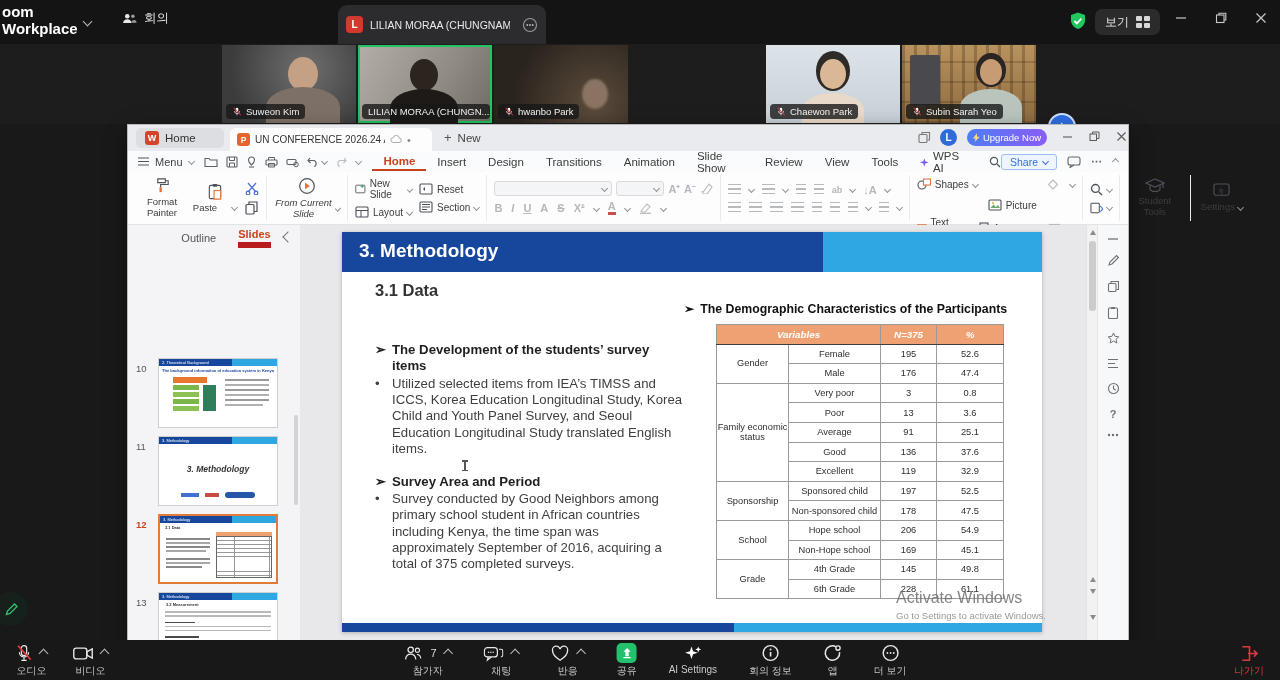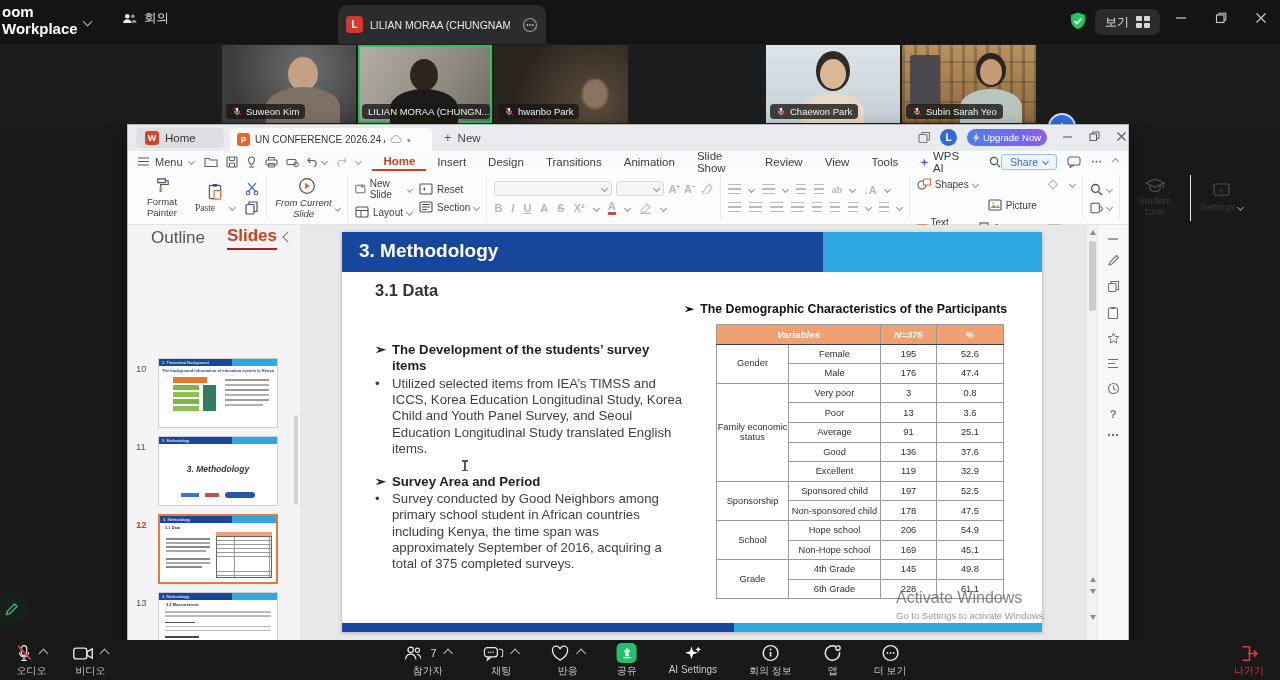--- a/index.html
+++ b/index.html
@@ -64,22 +64,22 @@
   .glyph{font-size:11px;color:#b4b8bd;font-weight:700;}
   .glyph.i{font-style:italic;}
   .glyph.u{text-decoration:underline;}
   .glyph.s{text-decoration:line-through;}
   .ml{width:13px;height:11px;background:repeating-linear-gradient(to bottom,#b7bbc0 0 1.4px,transparent 1.4px 4.4px);}
   .ml.short{width:10px;}
   .dchev{display:inline-block;width:4px;height:4px;border-right:1.2px solid #8e9298;border-bottom:1.2px solid #8e9298;transform:rotate(45deg);}
 
   
   .spanel{position:absolute;left:0;top:100px;width:172px;height:415px;background:#f4f4f6;border-right:1px solid #e2e2e2;}
-  .ptabs{position:absolute;left:0;top:0;width:100%;height:26px;display:flex;align-items:center;justify-content:center;gap:22px;font-size:17px;color:#555;}
-  .ptab.active{color:#c8441c;font-weight:700;border-bottom:2px solid #b91c1c;padding-bottom:2px;}
+  .ptabs{position:absolute;left:0;top:0;width:100%;height:26px;display:flex;align-items:center;justify-content:center;gap:22px;font-size:11px;color:#555;padding-left:12px;}
+  .ptab.active{color:#c8441c;font-weight:700;border-bottom:6px solid #b91c1c;padding-bottom:2px;}
   .pcollapse{position:absolute;right:8px;top:8px;width:7px;height:7px;border-left:1.6px solid #777;border-bottom:1.6px solid #777;transform:rotate(45deg);}
   .thumbnum{position:absolute;left:8px;font-size:9.5px;color:#555;}
   .thumb{position:absolute;left:30px;width:120px;background:#fff;border:1px solid #cfcfcf;box-sizing:border-box;overflow:hidden;}
   .thumb.sel{border:2px solid #e07b39;}
   .th-head{height:7px;background:linear-gradient(90deg,#17479d 0 62%,#2fa8e1 62%);position:relative;}
   .th-title{position:absolute;left:3px;top:1px;color:#fff;font-size:4px;white-space:nowrap;}
   .tline{height:1.6px;background:#b9b9b9;margin:2.5px 6px 0;}
   .tline.dark{background:#4b4b4b;}
   .pscroll{position:absolute;right:2px;top:190px;width:4px;height:90px;border-radius:2px;background:#d3d3d3;}
 
@@ -431,21 +431,21 @@
               <rect x="5.8" y="11" width="2.5" height="5" fill="#e0733d"></rect>
             </svg>
           <span>Format Painter</span>
         </div>
         <div class="rbig">
           <svg width="16" height="17" viewBox="0 0 16 18">
               <rect x="2" y="2.5" width="12" height="14" rx="1.5" fill="none" stroke="#4c5158" stroke-width="1.2"></rect>
               <rect x="5.5" y="1" width="5" height="3" rx="1" fill="#4c5158"></rect>
               <rect x="7" y="8" width="7" height="9" fill="#fff" stroke="#e0733d" stroke-width="1.2"></rect>
             </svg>
-          <span style="display:flex;align-items:center;gap:15px;font-family:Liberation Serif, serif;">
+          <span style="display:flex;align-items:center;gap:15px;">
               <span>Paste</span>
               <span class="dchev"></span>
             </span>
         </div>
         <div class="rcol">
           <span>
               <svg width="14" height="13" viewBox="0 0 14 13">
                 <path d="M3 1l8 9M11 1L3 10" stroke="#4d6fd0" stroke-width="1.2"></path>
                 <circle cx="3" cy="11" r="1.8" fill="none" stroke="#4d6fd0" stroke-width="1.2"></circle>
                 <circle cx="11" cy="11" r="1.8" fill="none" stroke="#4d6fd0" stroke-width="1.2"></circle>

